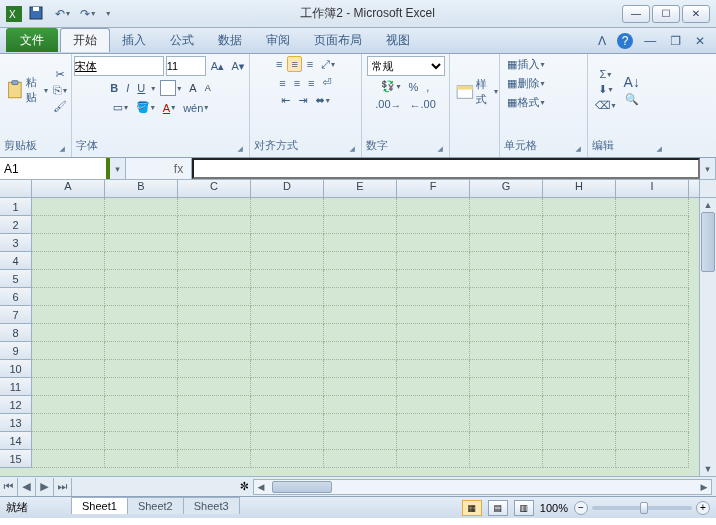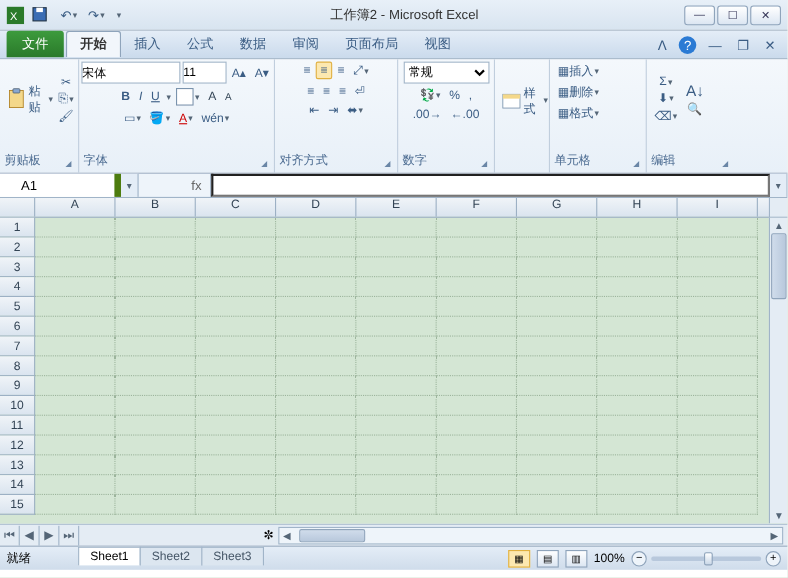--- a/index.html
+++ b/index.html
@@ -10,40 +10,40 @@
 .titlebar .left { display: flex; align-items: center; gap: 4px; padding-left: 6px; }
 .titlebar .left svg, .titlebar .left .ic { width: 16px; height: 16px; }
 .titlebar .title { flex: 1; text-align: center; color: #333; }
 .titlebar .winctl { display: flex; gap: 2px; padding-right: 6px; }
 .titlebar .winctl .wbtn { width: 28px; height: 18px; border: 1px solid #8fa4bb; border-radius: 3px; background: linear-gradient(#fff,#dce6f2); display: flex; align-items: center; justify-content: center; font-size: 10px; color: #335; cursor: pointer; }
 
 
 .tabs { height: 26px; background: linear-gradient(#e4edf7,#cadaec); display: flex; padding-left: 4px; font-size: 12px; border-bottom: 1px solid #8fa4bb; }
 .filetab { background: linear-gradient(#3d9b3d,#2a7a2a); color: #fff; padding: 4px 14px; border-radius: 3px 3px 0 0; margin: 0 2px 0 2px; cursor: pointer; height: 24px; display:flex;align-items:center; }
 .tab { padding: 4px 12px; color: #3b5d84; cursor: pointer; height: 24px; display:flex;align-items:center;}
-.tab.active { background: #f2f6fb; border: 1px solid #8fa4bb; border-bottom: none; border-radius: 3px 3px 0 0; color: #333; font-weight: bold; }
+.tab.active { background: #f2f6fb; border: 1px solid #8fa4bb; border-bottom: none; border-radius: 3px 3px 0 0; color: #333; }
 .tabs .right { margin-left: auto; padding-right: 8px; display:flex; gap:8px; align-items:center; color:#3b5d84; font-size:12px;}
 
 
 .ribbon { height: 104px; background: linear-gradient(#f4f8fc,#e8f0f8); border-bottom: 1px solid #8fa4bb; display: flex; font-size: 11px; }
 .group { border-right: 1px solid #c0cedd; display: flex; flex-direction: column; padding: 2px 4px; }
 .group .body { flex: 1; display: flex; align-items: center; gap: 2px; }
 .group .label { text-align: left; color: #4a6a90; padding: 2px 0; font-size: 11px; position:relative;margin-top:12px;}
 .group .label::after { content:"◢"; font-size:7px; position:absolute; right:2px; bottom:2px; color:#6a86a6;}
 .btn { display: inline-flex; align-items: center; justify-content: center; padding: 1px 3px; border-radius: 2px; cursor: pointer; color:#3b5d84;}
 .col { display: flex; flex-direction: column; gap: 1px; }
 .row { display: flex; gap: 2px; align-items: center; }
 select, input.cb { font-size: 11px; border: 1px solid #a0b4c8; height: 20px; background: #fff; }
 .bigbtn { display:flex; align-items:center; justify-content:center; width:44px; height:64px; cursor:pointer; font-size:11px; color:#3b5d84;}
 .bigbtn svg { width:28px; height:28px;}
 .sq { width:16px;height:16px;border:1px solid #7a93ad; display:inline-block; background:#fff;}
 
 
 .fbar { height: 22px; border-bottom: 1px solid #a0b4c8; display: flex; align-items: stretch; font-size: 12px; background:#eef4fa;}
-.namebox { width: 110px; border-right: 6px solid #4d7c0f; display: flex; align-items: center; padding: 0 19px; background:#fff;}
+.namebox { width: 110px; border-right: 4px solid #4d7c0f; display: flex; align-items: center; padding: 0 4px; background:#fff;}
 .fbar .drop { width:16px; border-right:1px solid #a0b4c8; display:flex;align-items:center;justify-content:center; background:#e4edf7; cursor:pointer; font-size:9px; color:#567;}
 .fx { width:26px; display:flex; align-items:center; justify-content:center; color:#666; border-right:1px solid #a0b4c8;}
 .formula { flex:1; background:#fff; }
 
 
 .gridwrap { position:relative; height: 296px; overflow:hidden; background:#d4e6d4;}
 .colhdr { display:flex; height:18px; background:linear-gradient(#f0f4f8,#dae4ef); border-bottom:1px solid #9cb0c4; font-size:11px;}
 .rownum { width:32px; background:linear-gradient(#f0f4f8,#dae4ef); border-right:1px solid #9cb0c4; text-align:center; color:#345;}
 .colhdr .ch { width:73px; border-right:1px solid #9cb0c4; text-align:center; color:#345;}
 .colhdr .corner { width:32px; border-right:1px solid #9cb0c4;}
@@ -140,21 +140,21 @@
         <span class="btn">⎘<span class="dd">▾</span></span>
         <span class="btn">🖌</span>
       </div>
     </div>
     <div class="label">剪贴板</div>
   </div>
 
   <div class="group" style="width:178px">
     <div class="body col" style="gap:3px">
       <div class="row">
-        <input class="cb" style="width: 90px;" value="宋体">
+        <input class="cb" style="width: 90px; text-decoration: underline;" value="宋体">
         <input class="cb" style="width: 40px;" value="11">
         <span class="btn">A▴</span>
         <span class="btn">A▾</span>
       </div>
       <div class="row">
         <span class="btn" style="font-weight:bold">B</span>
         <span class="btn" style="font-style:italic">I</span>
         <span class="btn" style="text-decoration:underline">U</span>
           <span class="dd">▾</span>
         <span class="btn">

